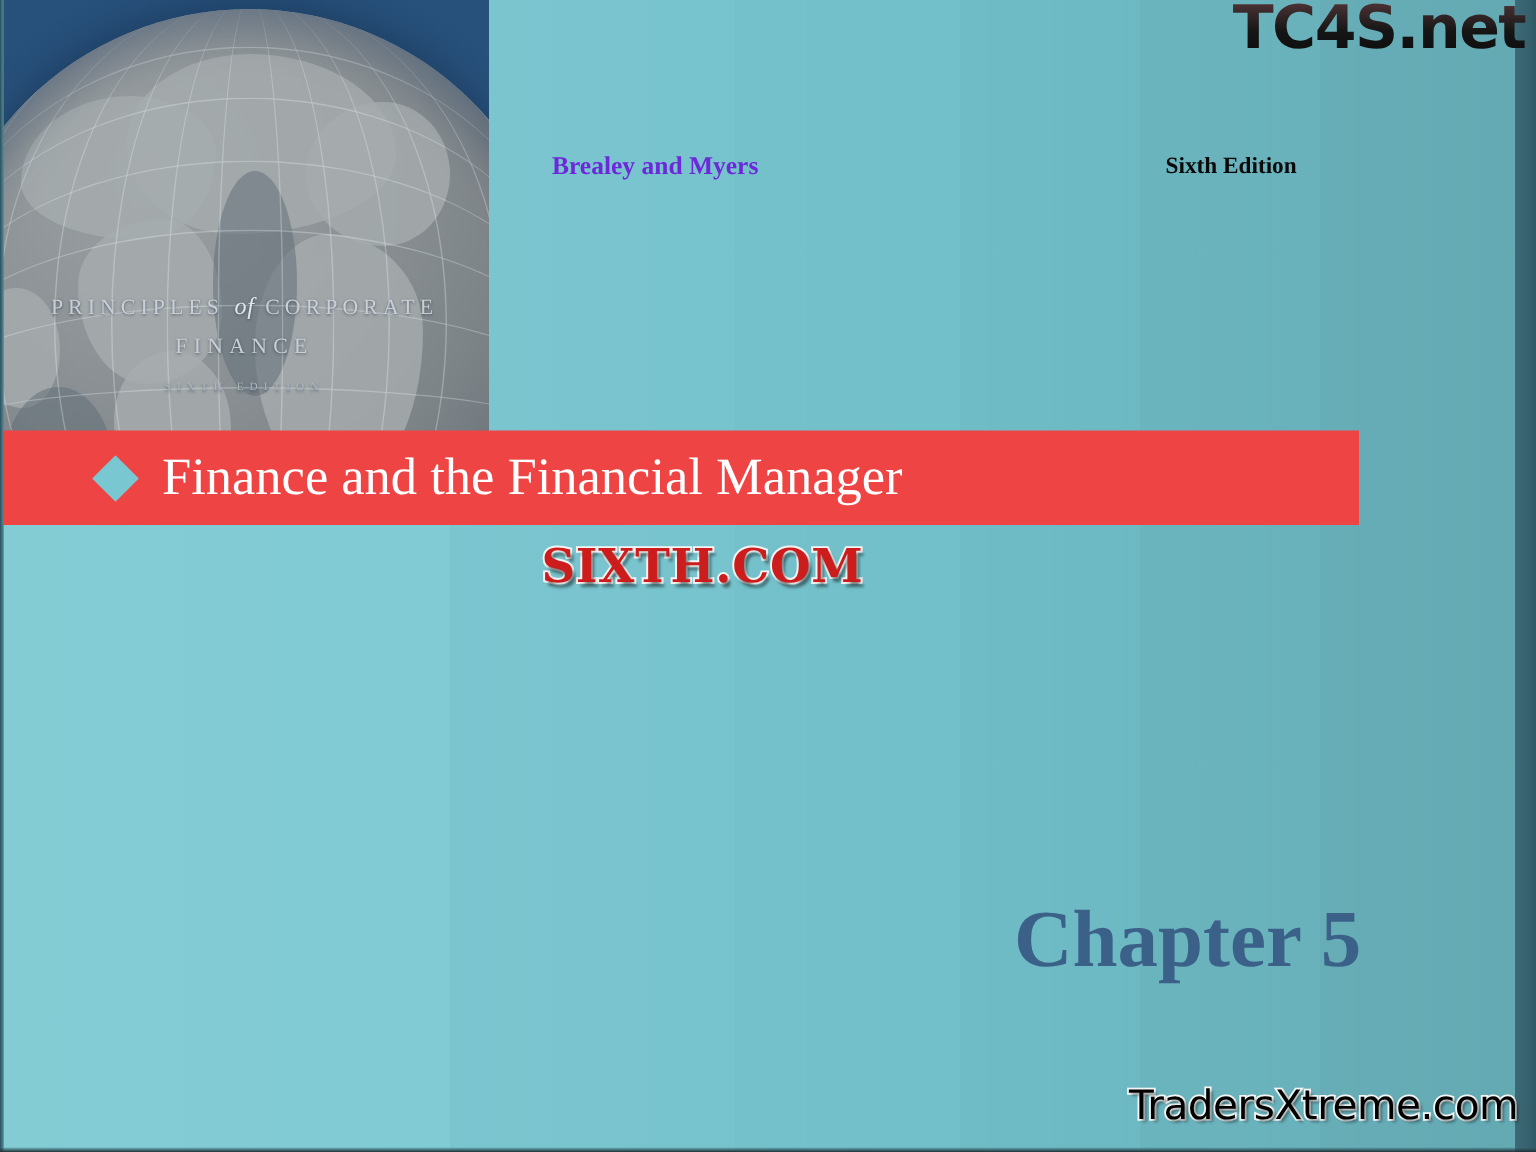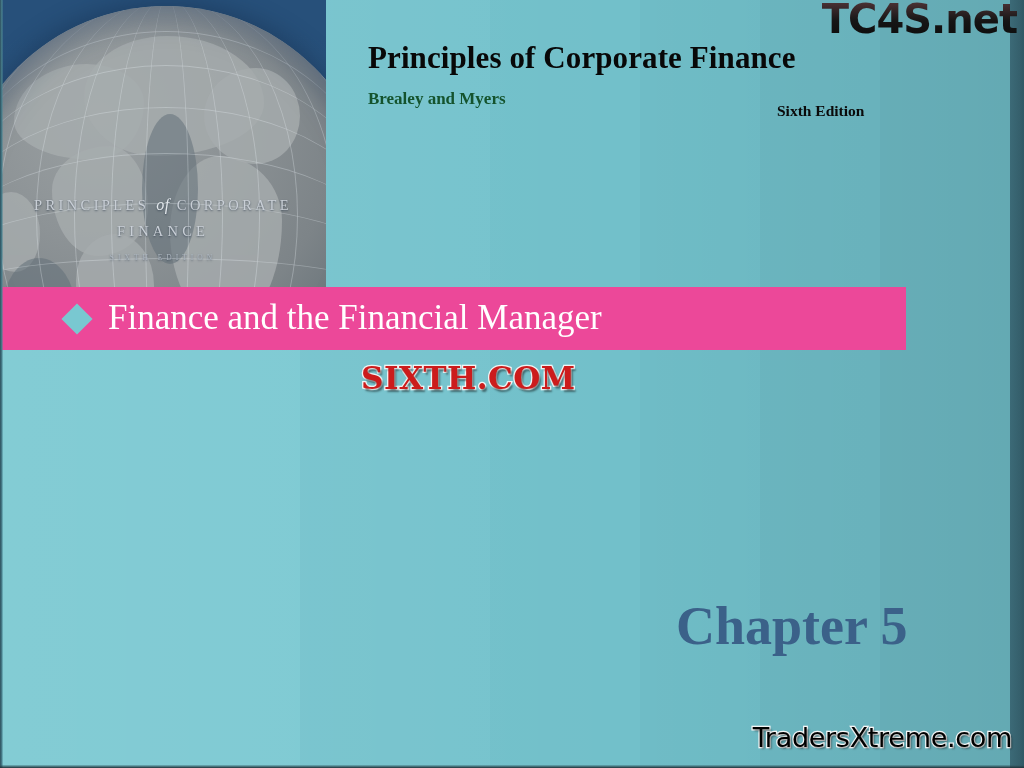--- a/index.html
+++ b/index.html
@@ -186,44 +186,44 @@
     top: 40px;
     font-size: 31px;
     font-weight: bold;
     color: #080808;
     letter-spacing: 0.1px;
     white-space: nowrap;
   }
   .authors {
     position: absolute;
     left: 368px;
-    top: 89px;
+    top: 101px;
     font-size: 17px;
     font-weight: bold;
-    color: #14532d;
+    color: #6d28d9;
     white-space: nowrap;
   }
   .edition {
     position: absolute;
     left: 777px;
     top: 102px;
     font-size: 15.5px;
     font-weight: bold;
     color: #0a0a0a;
     white-space: nowrap;
   }
 
   
   .title-bar {
     position: absolute;
     left: 0;
     top: 287px;
     width: 906px;
     height: 63px;
-    background: #ec4899;
+    background: #ef4444;
     display: flex;
     align-items: center;
   }
   .title-bullet {
     width: 22px;
     height: 22px;
     margin-left: 66px;
     margin-right: 20px;
     flex: none;
     background: #79c8d1;
@@ -332,21 +332,20 @@
       <div class="globe-rim"></div>
     </div>
 
     <div class="cover-text">
       <div class="ct-line1"><span>PRINCIPLES</span> <span class="it">of</span> <span>CORPORATE</span></div>
       <div class="ct-line2">FINANCE</div>
       <div class="ct-line3">SIXTH EDITION</div>
     </div>
   </div>
 
-  <div class="book-title">Principles of Corporate Finance</div>
   <div class="authors">Brealey and Myers</div>
   <div class="edition">Sixth Edition</div>
 
   <div class="title-bar">
     <span class="title-bullet"></span>
     <span class="title-text">Finance and the Financial Manager</span>
   </div>
 
   <div class="chapter">Chapter 5</div>
 

